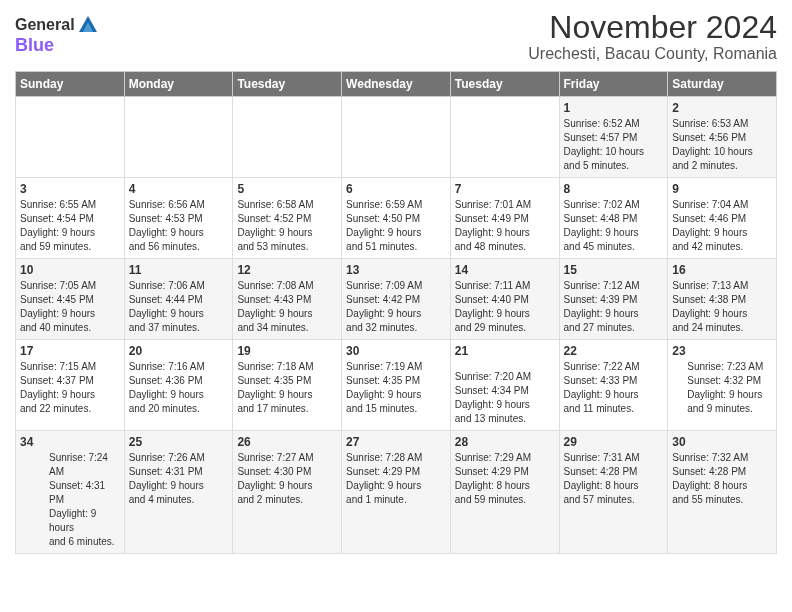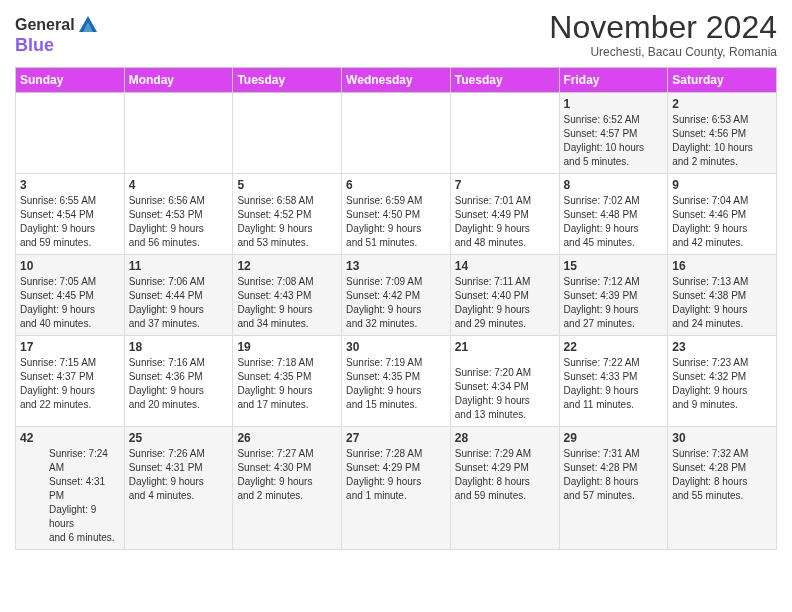--- a/index.html
+++ b/index.html
@@ -45,30 +45,30 @@
     .title-area {
       text-align: right;
     }
     .month-title {
       font-size: 32px;
       font-weight: normal;
       color: #333;
       line-height: 1.1;
     }
     .location-title {
-      font-size: 12px;
+      font-size: 16px;
       color: #555;
     }
     table {
       width: 100%;
       border-collapse: collapse;
       table-layout: fixed;
     }
     thead th {
-      background-color: #d946ef;
+      background-color: #737373;
       color: #fff;
       font-size: 12px;
       font-weight: bold;
       padding: 5px 4px;
       text-align: left;
       border: 1px solid #ccc;
     }
     tbody td {
       vertical-align: top;
       font-size: 9.5px;
@@ -258,21 +258,21 @@
         </tr>
         <tr>
           <td>
             <span class="day-number">17</span>
             <div class="day-info" style="white-space: pre-line;">Sunrise: 7:15 AM
 Sunset: 4:37 PM
 Daylight: 9 hours
 and 22 minutes.</div>
           </td>
           <td>
-            <span class="day-number">18</span>
+            <span class="day-number">20</span>
             <div class="day-info" style="white-space: pre-line;">Sunrise: 7:16 AM
 Sunset: 4:36 PM
 Daylight: 9 hours
 and 20 minutes.</div>
           </td>
           <td>
             <span class="day-number">19</span>
             <div class="day-info" style="white-space: pre-line;">Sunrise: 7:18 AM
 Sunset: 4:35 PM
 Daylight: 9 hours
@@ -294,29 +294,29 @@
           </td>
           <td>
             <span class="day-number">22</span>
             <div class="day-info" style="white-space: pre-line;">Sunrise: 7:22 AM
 Sunset: 4:33 PM
 Daylight: 9 hours
 and 11 minutes.</div>
           </td>
           <td>
             <span class="day-number">23</span>
-            <div class="day-info" style="white-space: pre-line;">Sunrise: 7:23 AM
+            <div class="day-info" style="white-space: pre-line; margin-left: 15px;">Sunrise: 7:23 AM
 Sunset: 4:32 PM
 Daylight: 9 hours
 and 9 minutes.</div>
           </td>
         </tr>
         <tr>
           <td>
-            <span class="day-number">42</span>
+            <span class="day-number">34</span>
             <div class="day-info" style="white-space: pre-line; margin-left: 29px;">Sunrise: 7:24 AM
 Sunset: 4:31 PM
 Daylight: 9 hours
 and 6 minutes.</div>
           </td>
           <td>
             <span class="day-number">25</span>
             <div class="day-info" style="white-space: pre-line;">Sunrise: 7:26 AM
 Sunset: 4:31 PM
 Daylight: 9 hours

